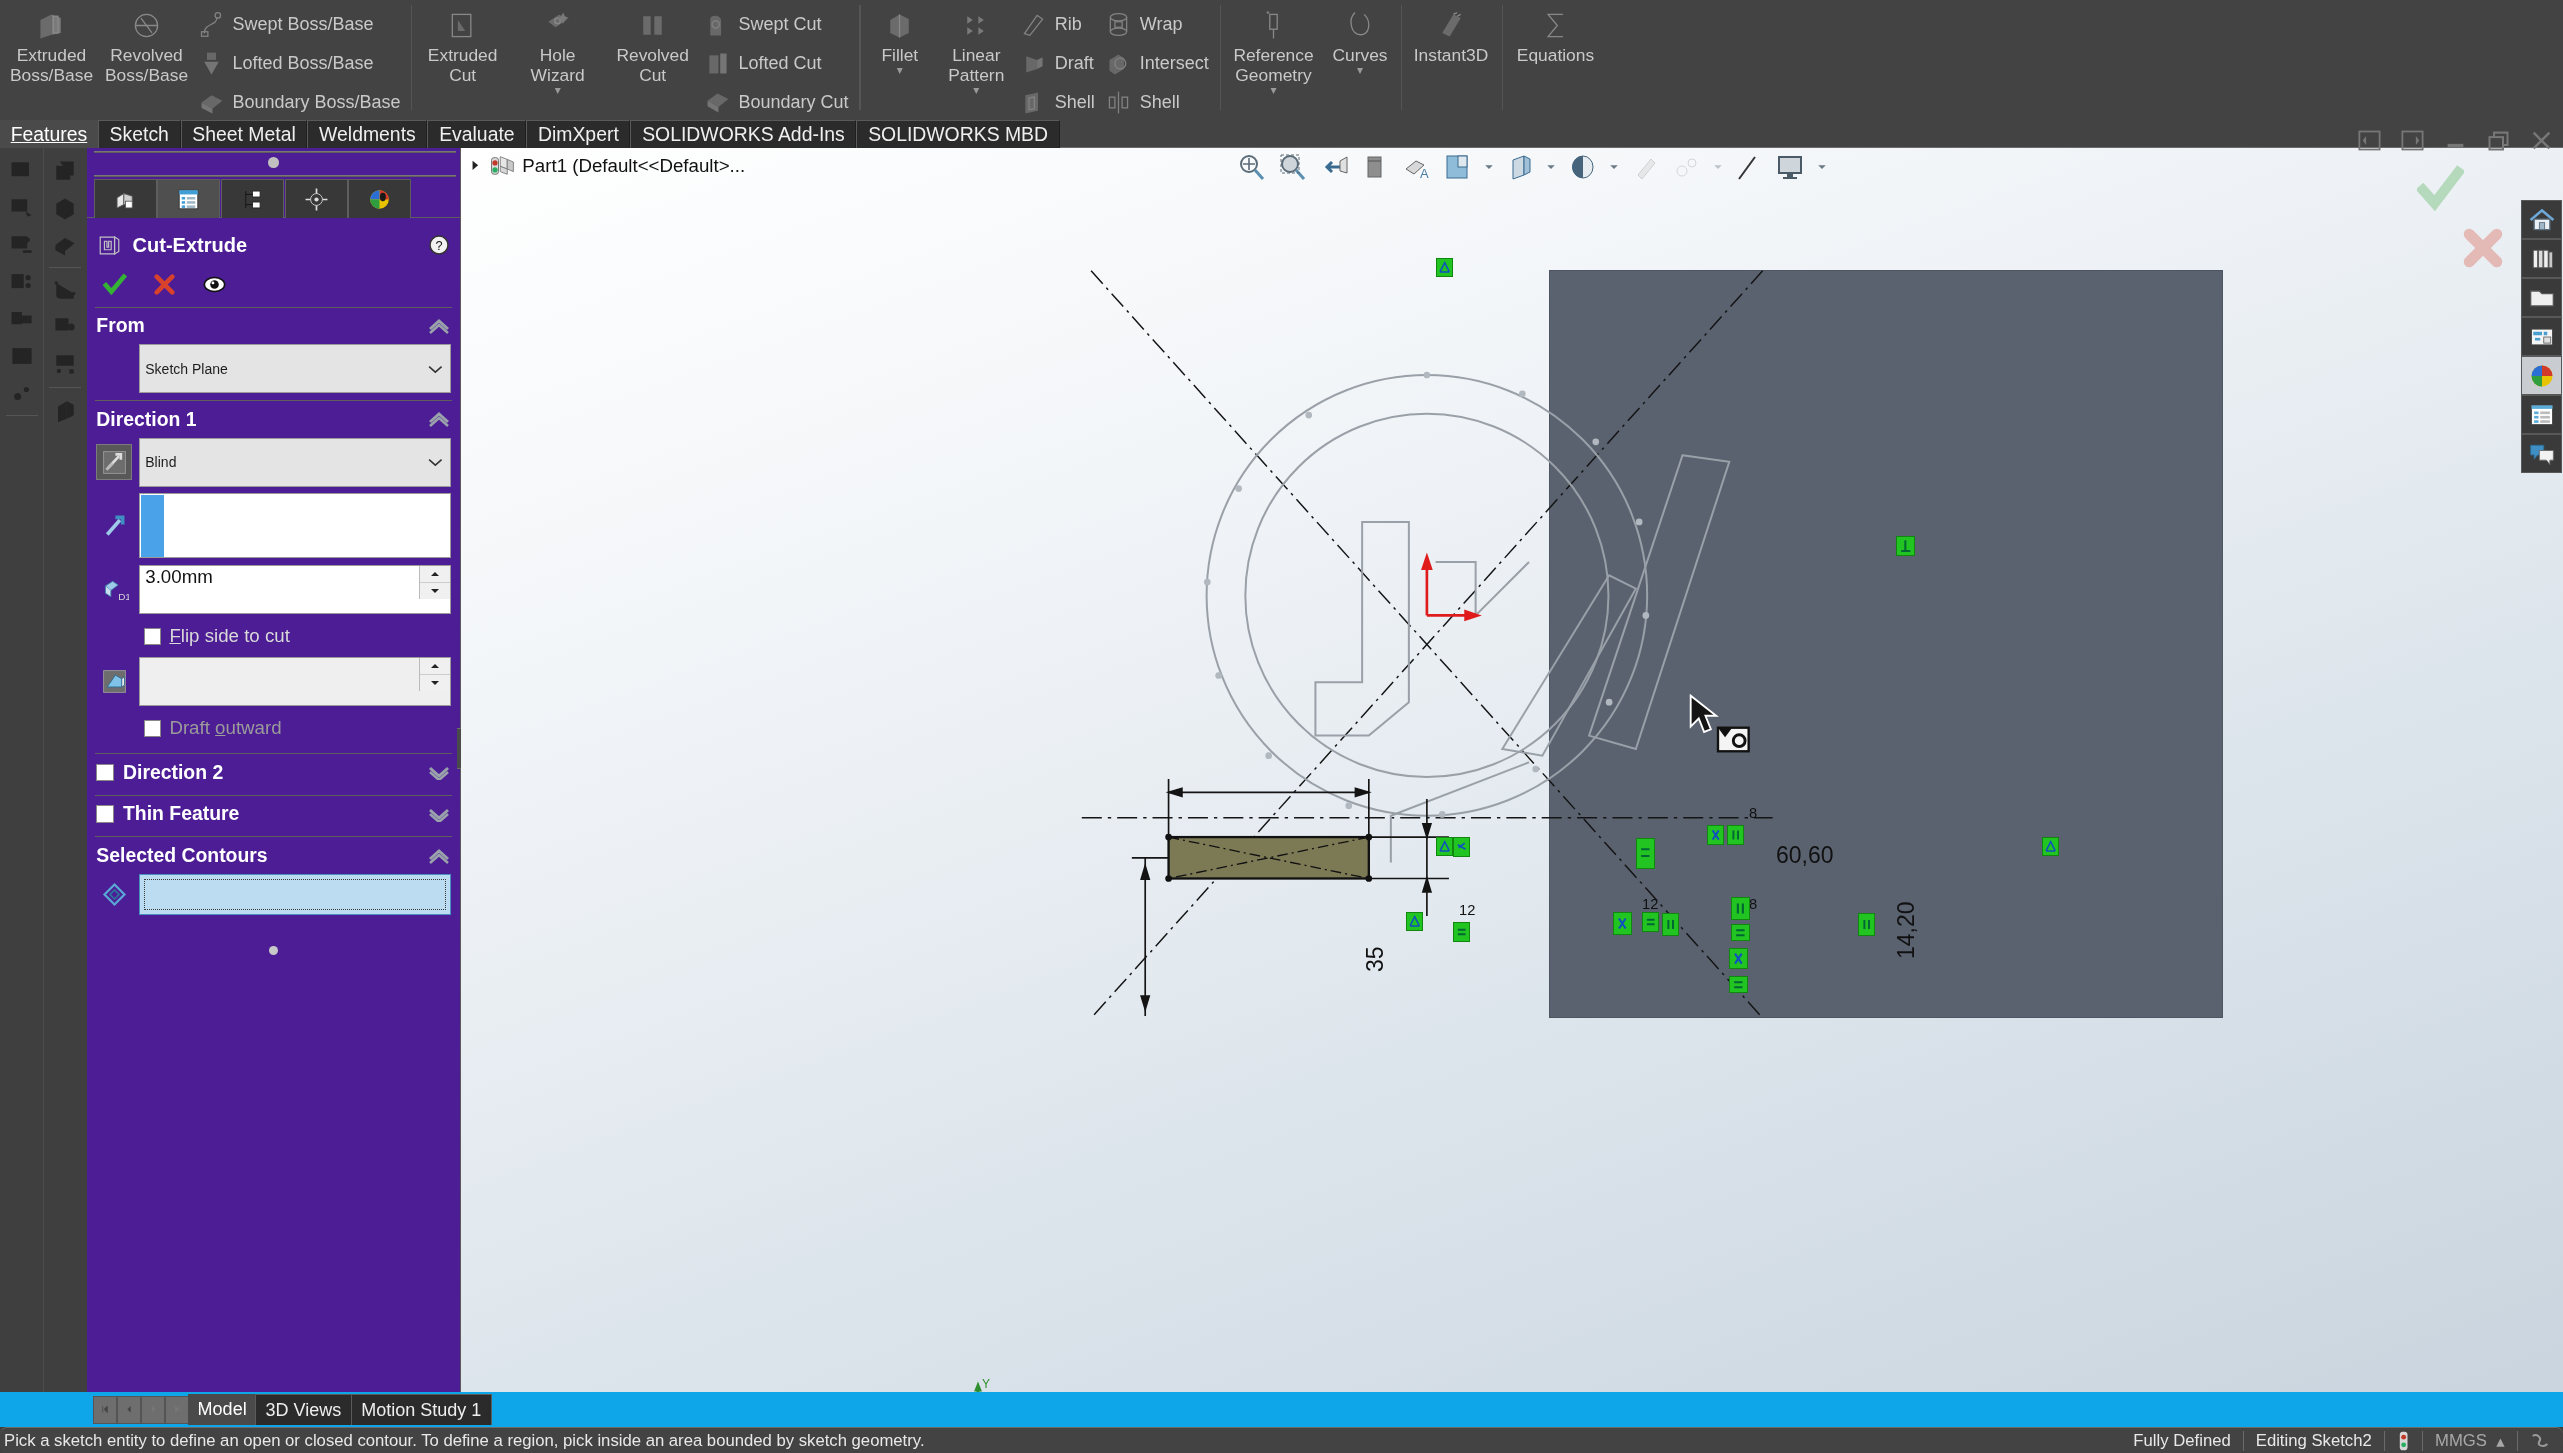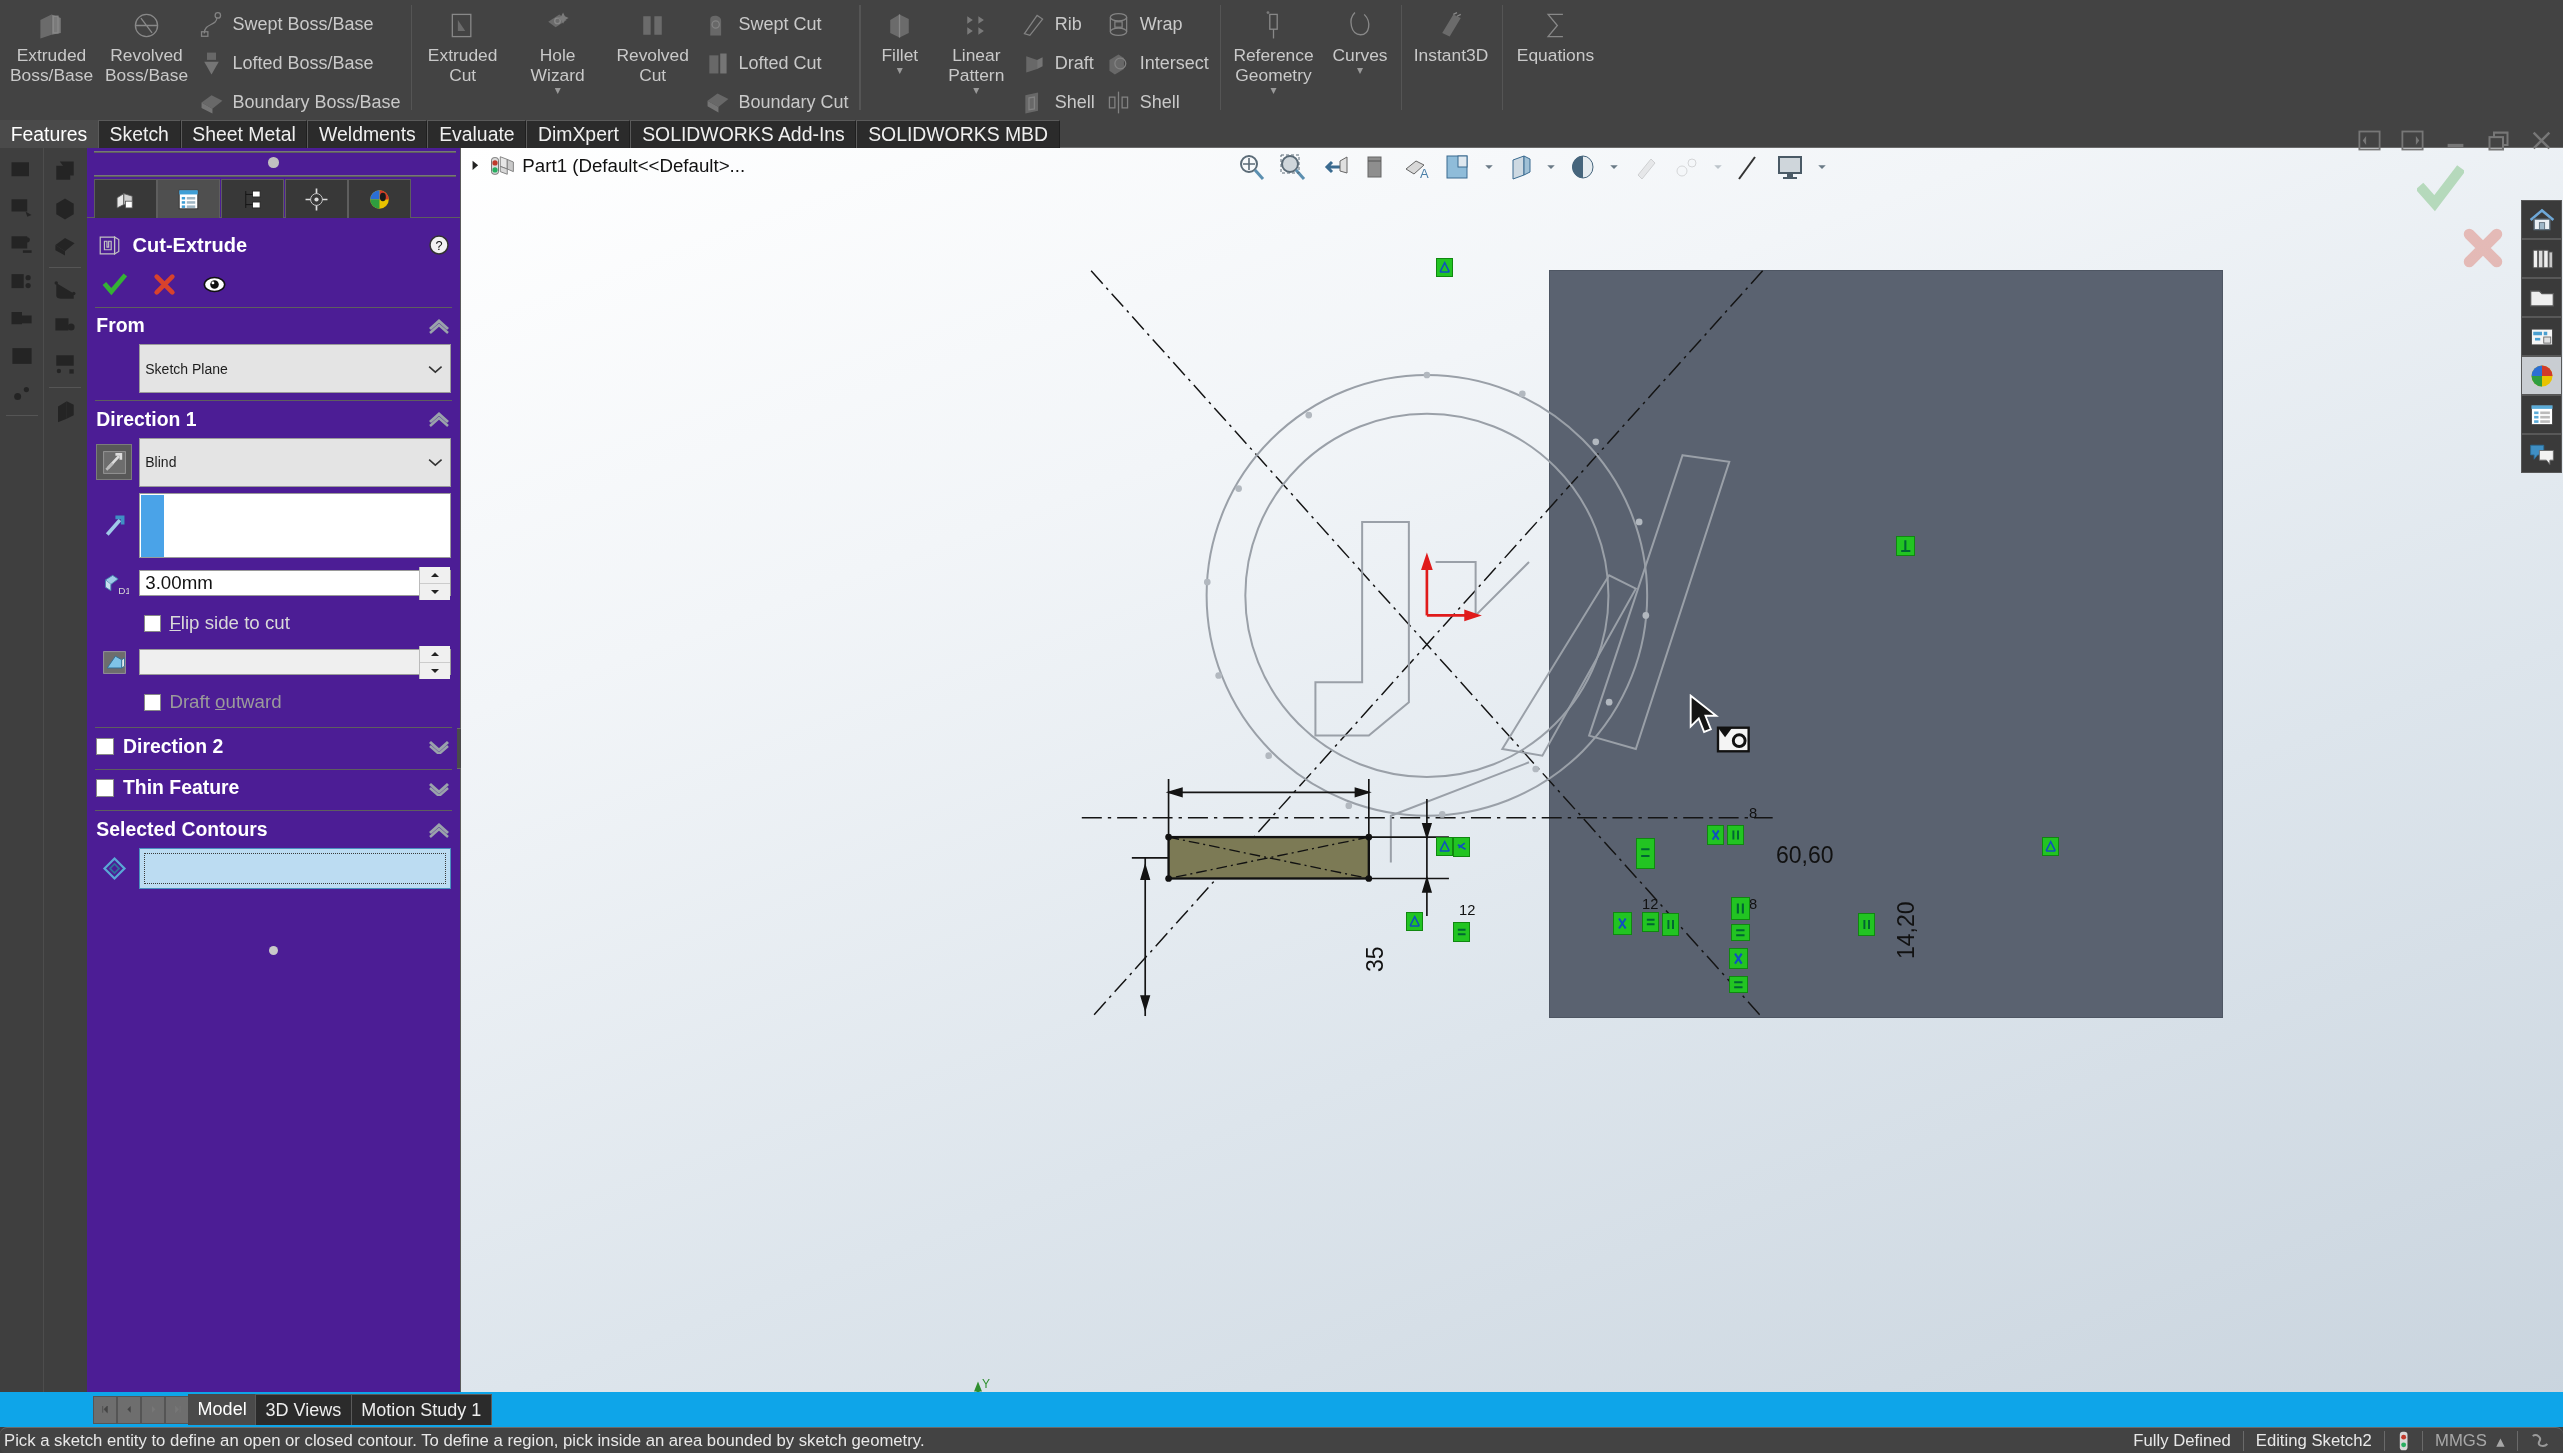--- a/index.html
+++ b/index.html
@@ -46,21 +46,21 @@
     position:absolute; left:0; top:117px; width:2563px; height:31px;
     background:#434343; display:flex; align-items:flex-end;
   }
   .tabstrip .tabs-left { display:flex; align-items:flex-end; height:31px; }
   .tab {
     height:28px; padding:0 10.7px; display:flex; align-items:center;
     font-size:19.4px; color:#efefef; background:#2b2b2b;
     border-left:0.7px solid #5a5a5a; border-top:0.7px solid #5a5a5a; border-right:0.7px solid #1f1f1f;
     white-space:nowrap; cursor:default;
   }
-  .tab.active { background:#4a4a4a; color:#ffffff; border:none; }
+  .tab.active { background:#4a4a4a; color:#ffffff; border:none;text-decoration:underline; }
   .tabstrip .filler { flex:1; height:8px; background:#434343; border-bottom:1.3px solid #6a6a6a; }
 
   
   .leftcols {
     position:absolute; left:0; top:148px; width:87px; height:1262px;
     background:#3f3f3f; display:flex;
   }
   .colA, .colB { width:43px; display:flex; flex-direction:column; align-items:center; padding-top:4px; }
   .colB { border-left:0.7px solid #4d4d4d; }
   .tcell { width:37px; height:37px; display:flex; align-items:center; justify-content:center; }
@@ -106,22 +106,22 @@
     flex:1; height:49px; background:#e4e4e4; border:0.7px solid #9a9a9a;
     display:flex; align-items:center; padding:0 5.3px; color:#1d1d1d; font-size:14px;
   }
   .combo .cv { flex:1; }
   .combo .carat { width:18.7px; height:12px; }
   .fieldbox {
     flex:1; height:65px; background:#ffffff; border:0.7px solid #9a9a9a; position:relative;
   }
   .fieldbox .accent { position:absolute; left:0.7px; top:0.7px; bottom:0.7px; width:23px; background:#4aa3e8; }
   .spin {
-    flex:1; height:26px; background:#ffffff; border:0.7px solid #9a9a9a;
-    display:flex; align-items:center; color:#111; font-size:18.7px;
+    flex:1; height:49px; background:#ffffff; border:0.7px solid #9a9a9a;
+    display:flex; align-items:flex-start; color:#111; font-size:18.7px;
   }
   .spin.disabled { background:#efefef; }
   .spin .sv { flex:1; padding-left:5.3px; }
   .spin .arrows { width:31px; height:33px; border-left:0.7px solid #bbb; display:flex; flex-direction:column; }
   .spin .arrows div { flex:1; display:flex; align-items:center; justify-content:center; background:#f0f0f0; }
   .spin .arrows div:first-child { border-bottom:0.7px solid #ccc; }
   .chkrow { display:flex; align-items:center; padding-left:57px; height:31px; }
   .chkrow .cb { width:17.4px; height:17.4px; background:#fff; border:0.7px solid #888; margin-right:8px; }
   .chkrow .lb { font-size:18.7px; color:#d9d9d9; }
   .chkrow .lb u { text-decoration:underline; }

